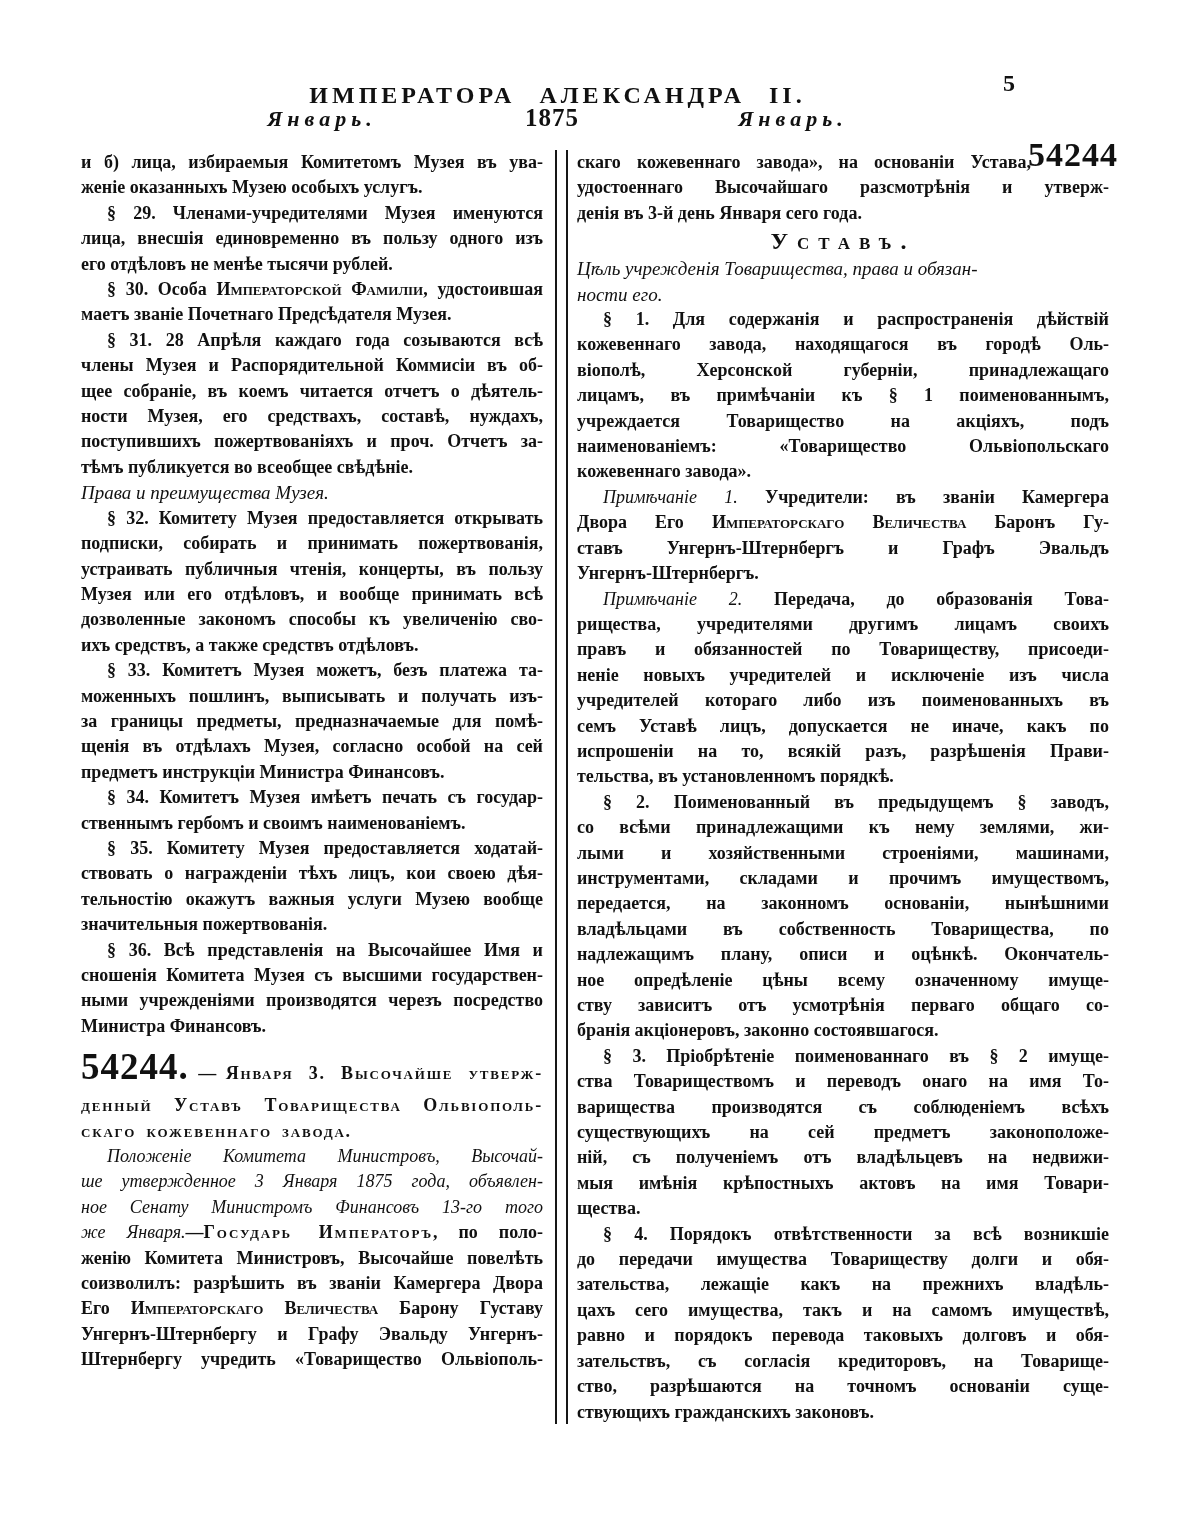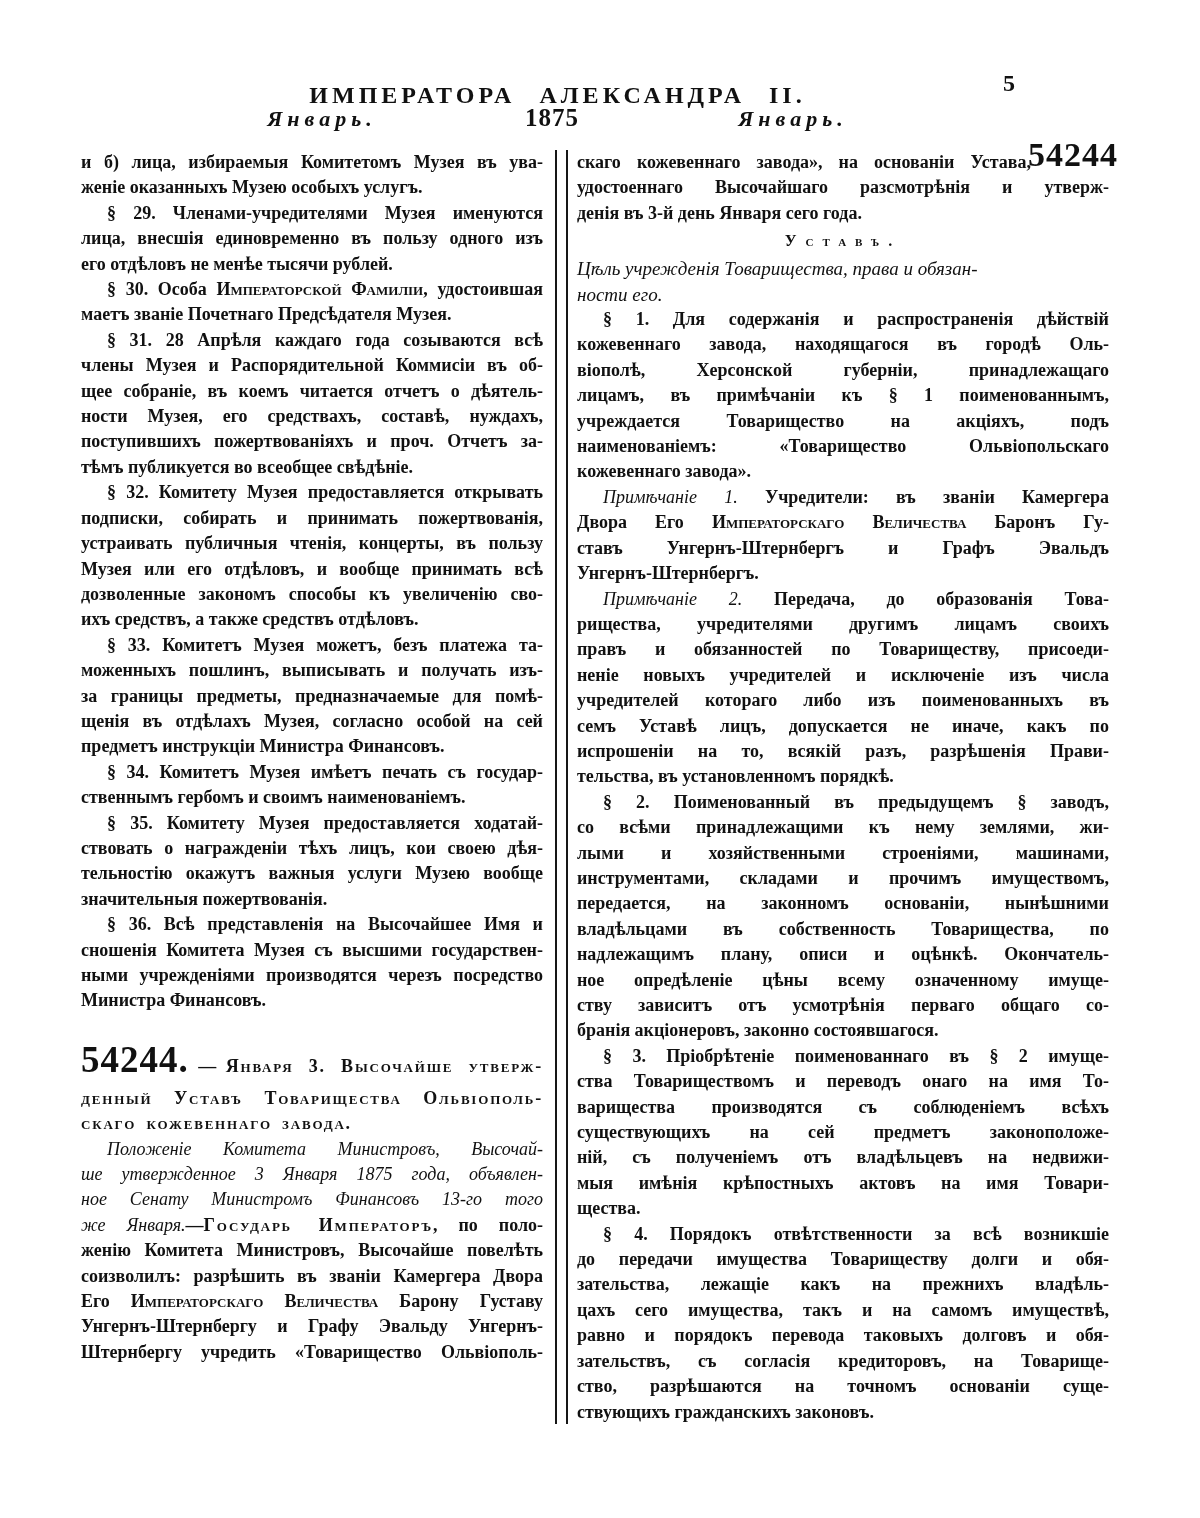--- a/index.html
+++ b/index.html
@@ -62,25 +62,25 @@
     line-height: 25.4px;
     font-weight: 700;
     white-space: normal;
   }
   .j   { text-align: justify; text-align-last: justify; }
   .ind { text-indent: 26px; }
   .it  { font-style: italic; font-weight: 400; }
   .ci  { text-align: left; font-style: italic; font-weight: 400; font-size: 19px; }
   .sc  { font-variant: small-caps; }
   .hsp { letter-spacing: 1.8px; word-spacing: 4px; }
-  .lawhead { line-height: 40px; margin-top: 27px; }
+  .lawhead { line-height: 40px; margin-top: 9px; }
   .bignum { font-size: 37px; font-weight: 700; letter-spacing: 1px; line-height: 1; }
   .ch {
     text-align: center; font-weight: 700;
-    letter-spacing: 9px; font-size: 16px; line-height: 30px;
+    letter-spacing: 9px; font-size: 24px; line-height: 30px;
     font-variant: small-caps;
   }
   .rshort { padding-right: 78px; } 
 </style>
 </head>
 <body>
 
 <div class="page">
   <div class="running-title">ИМПЕРАТОРА АЛЕКСАНДРА II.</div>
   <div class="page-num">5</div>
@@ -95,20 +95,21 @@
       <div class="ln j">лица, внесшія единовременно въ пользу одного изъ</div>
       <div class="ln">его отдѣловъ не менѣе тысячи рублей.</div>
       <div class="ln j ind"><span>§ 30. Особа </span><span class="sc">Императорской Фамиліи</span><span>, удостоившая</span></div>
       <div class="ln">маетъ званіе Почетнаго Предсѣдателя Музея.</div>
       <div class="ln j ind">§ 31. 28 Апрѣля каждаго года созываются всѣ</div>
       <div class="ln j">члены Музея и Распорядительной Коммисіи въ об-</div>
       <div class="ln j">щее собраніе, въ коемъ читается отчетъ о дѣятель-</div>
       <div class="ln j">ности Музея, его средствахъ, составѣ, нуждахъ,</div>
       <div class="ln j">поступившихъ пожертвованіяхъ и проч. Отчетъ за-</div>
       <div class="ln">тѣмъ публикуется во всеобщее свѣдѣніе.</div>
+      <div class="ln ci">Права и преимущества Музея.</div>
       <div class="ln j ind">§ 32. Комитету Музея предоставляется открывать</div>
       <div class="ln j">подписки, собирать и принимать пожертвованія,</div>
       <div class="ln j">устраивать публичныя чтенія, концерты, въ пользу</div>
       <div class="ln j">Музея или его отдѣловъ, и вообще принимать всѣ</div>
       <div class="ln j">дозволенные закономъ способы къ увеличенію сво-</div>
       <div class="ln">ихъ средствъ, а также средствъ отдѣловъ.</div>
       <div class="ln j ind">§ 33. Комитетъ Музея можетъ, безъ платежа та-</div>
       <div class="ln j">моженныхъ пошлинъ, выписывать и получать изъ-</div>
       <div class="ln j">за границы предметы, предназначаемые для помѣ-</div>
       <div class="ln j">щенія въ отдѣлахъ Музея, согласно особой на сей</div>

